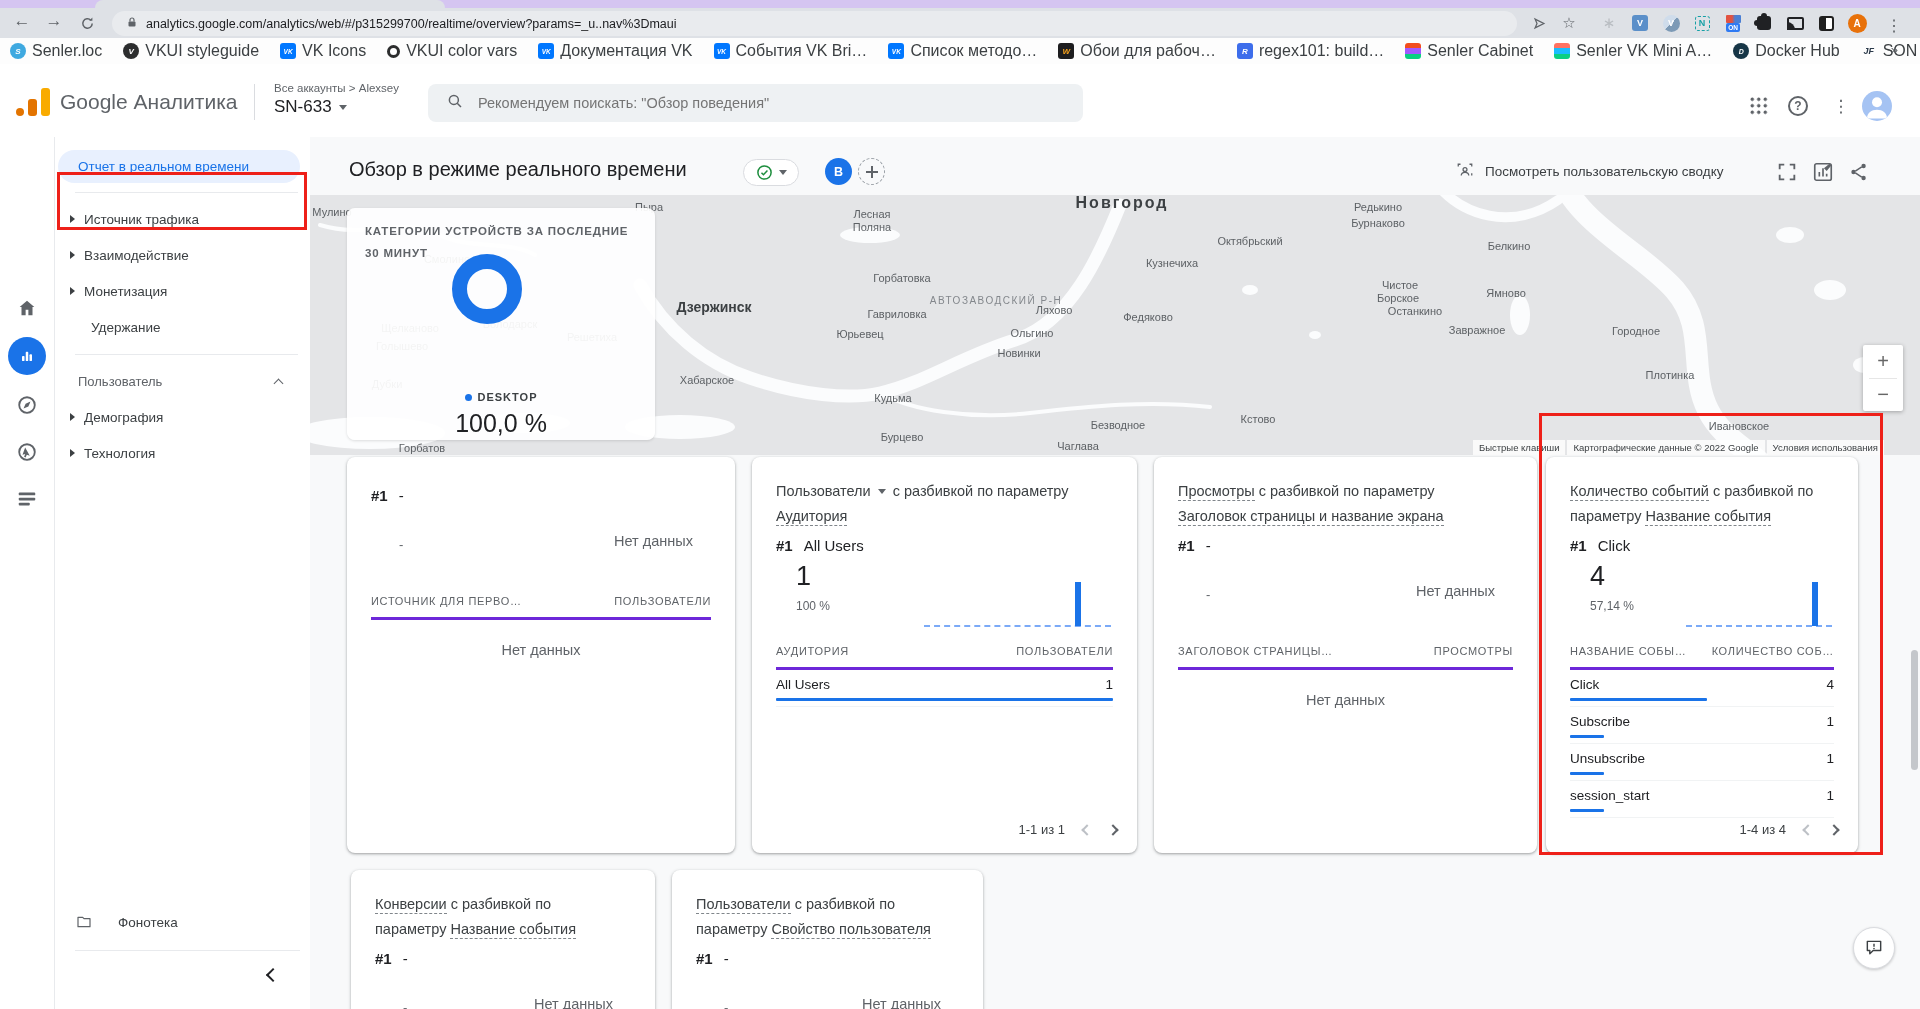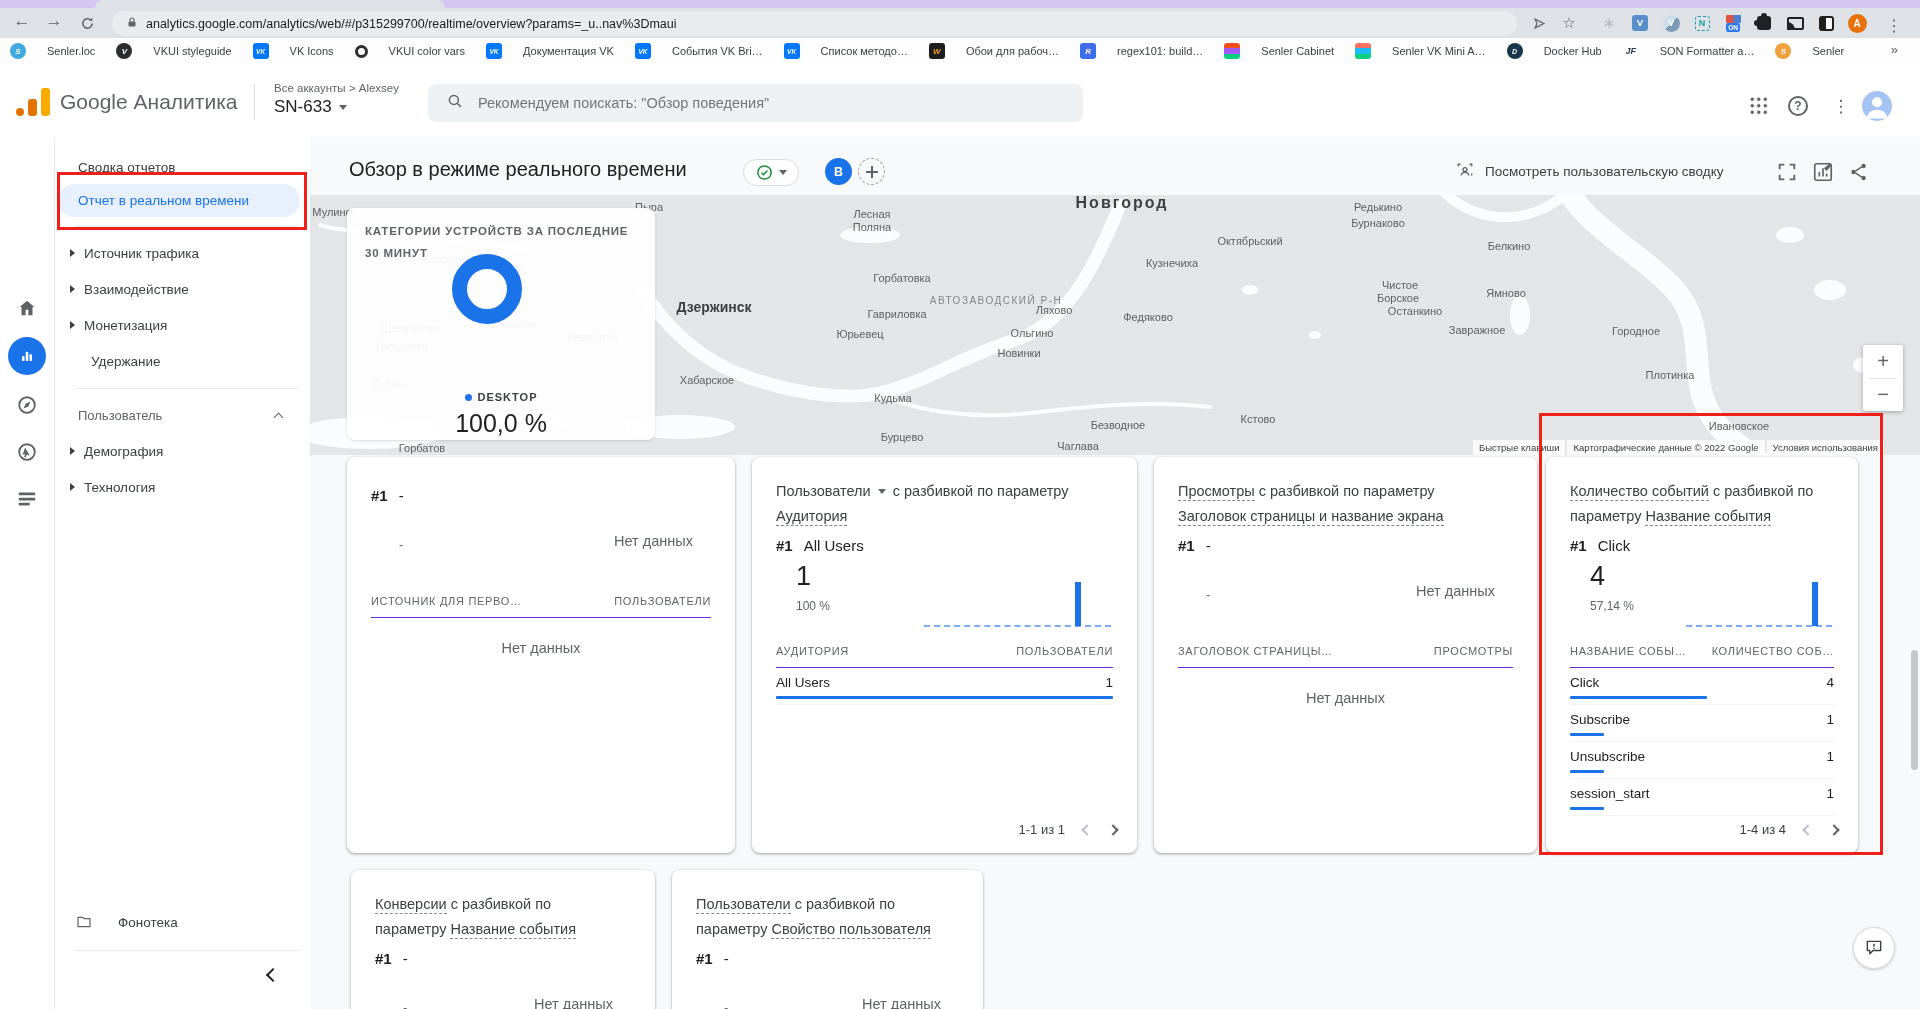--- a/index.html
+++ b/index.html
@@ -29,21 +29,21 @@
   .x-puzzle span::after { content:""; position:absolute; left:-3px; top:4px; width:6px; height:6px; border-radius:50%; background:#202124; }
   .x-cast span { width:17px; height:13px; border:2px solid #202124; border-radius:2px; position:relative; display:block; }
   .x-cast span::after { content:""; position:absolute; left:-2px; bottom:-2px; width:8px; height:8px; background:#202124; border-radius:0 100% 0 0; }
   .x-dark span { width:15px; height:15px; border-radius:3px; background:linear-gradient(90deg,#1f1f1f 50%,#fff 50%); border:2px solid #1f1f1f; display:block; }
   .x-avatar span { width:19px; height:19px; border-radius:50%; background:#e8710a; color:#fff; font-size:10px; font-weight:bold; display:flex; align-items:center; justify-content:center; }
   #chromemenu { position:absolute; left:1886px; top:8px; font-size:16px; color:#5f6368; cursor:pointer; }
 
   
   #bookmarks { left:0; top:38px; width:1920px; height:26px; background:#fdfdfd; display:flex; align-items:center; padding-left:10px; gap:21px; }
   .bm { display:flex; align-items:center; gap:6px; cursor:pointer; }
-  .bm-label { font-size:11px; color:#3c4043; white-space:nowrap;margin-left:15px; }
+  .bm-label { font-size:16px; color:#3c4043; white-space:nowrap; }
   .bm-ico { width:16px; height:16px; border-radius:3px; display:flex; align-items:center; justify-content:center; font-size:8px; font-weight:bold; color:#fff; font-style:normal; }
   .ic-senlerloc .bm-ico { background:#3fa9e0; border-radius:50%; }
   .ic-vkui .bm-ico { background:#2c2d2e; border-radius:50%; }
   .ic-vk .bm-ico { background:#0077ff; font-size:6.5px; }
   .ic-ring .bm-ico { background:#fff; border:3.5px solid #2c2d2e; border-radius:50%; width:13px; height:13px; }
   .ic-wall .bm-ico { background:#1d1d1f; color:#f6a21d; }
   .ic-regex .bm-ico { background:#3d6deb; }
   .ic-figma .bm-ico { background:linear-gradient(180deg,#f24e1e 33%,#a259ff 33%,#a259ff 66%,#0acf83 66%); }
   .ic-figma2 .bm-ico { background:linear-gradient(180deg,#ff7262 33%,#1abcfe 33%,#1abcfe 66%,#0acf83 66%); }
   .ic-docker .bm-ico { background:#173647; border-radius:50%; font-size:7px; }
@@ -138,21 +138,21 @@
   .dashu { border-bottom:1px dashed #80868b; padding-bottom:1px; }
   .rank { margin-top:4px; font-size:15px; color:#202124; height:24px; display:flex; align-items:center; gap:11px; }
   .rank b { font-weight:bold; }
   .card-stat { position:relative; height:86px; }
   .bigv { position:absolute; left:20px; top:4px; font-size:27px; color:#202124; }
   .pct { position:absolute; left:20px; top:42px; font-size:12px; color:#5f6368; }
   .spark { position:absolute; left:44%; right:2px; bottom:16px; border-bottom:2px dashed #7baaf7; height:50px; }
   .sbar { position:absolute; bottom:-1px; width:6px; height:44px; background:#1a73e8; }
   .stat-dash { position:absolute; left:28px; top:30px; font-size:13px; color:#5f6368; }
   .nodata-side { position:absolute; right:10px; top:22px; font-size:14.5px; color:#5f6368; background:#fff; padding:4px 8px; }
-  .thead { display:flex; justify-content:space-between; color:#5f6368; font-size:11px; letter-spacing:.7px; padding-bottom:10px; border-bottom:1px solid #6d28d9; margin-top:2px; }
+  .thead { display:flex; justify-content:space-between; color:#5f6368; font-size:11px; letter-spacing:.7px; padding-bottom:10px; border-bottom:3px solid #6d28d9; margin-top:2px; }
   .trow { position:relative; height:37px; border-bottom:1px solid #f1f3f4; }
   .tname { position:absolute; left:0; top:7px; font-size:13.5px; color:#202124; }
   .tval { position:absolute; right:0; top:7px; font-size:13.5px; color:#202124; }
   .tbar { position:absolute; left:0; bottom:5px; height:3px; background:#1a73e8; border-radius:1px; }
   .body-empty { text-align:center; margin-top:22px; font-size:14.5px; color:#5f6368; }
   .pagin { position:absolute; right:20px; bottom:16px; display:flex; align-items:center; gap:18px; font-size:13px; color:#3c4043; }
   .pg-prev { width:8px; height:8px; border-left:2px solid #bdc1c6; border-bottom:2px solid #bdc1c6; transform:rotate(45deg); cursor:pointer; }
   .pg-next { width:8px; height:8px; border-right:2px solid #5f6368; border-top:2px solid #5f6368; transform:rotate(45deg); cursor:pointer; }
   .mini-stat { position:relative; height:60px; }
 
@@ -389,25 +389,20 @@
             <rect x="10.5" y="7" width="3" height="11" rx="1"></rect>
             <rect x="15" y="10" width="3" height="8" rx="1"></rect>
           </g>
         </svg>
     </div>
   </div>
 
   <div class="abs" id="sidenav">
     <div style="position:absolute; left:0; top:13px; width:255px;">
 
-        <div class="sb-item it-plain">
-
-          <span>Сводка отчетов</span>
-
-        </div>
 
         <div class="sb-item it-active">
 
           <span>Отчет в реальном времени</span>
 
         </div>
 
         <div class="sb-item it-divider">
 
           <span></span>

